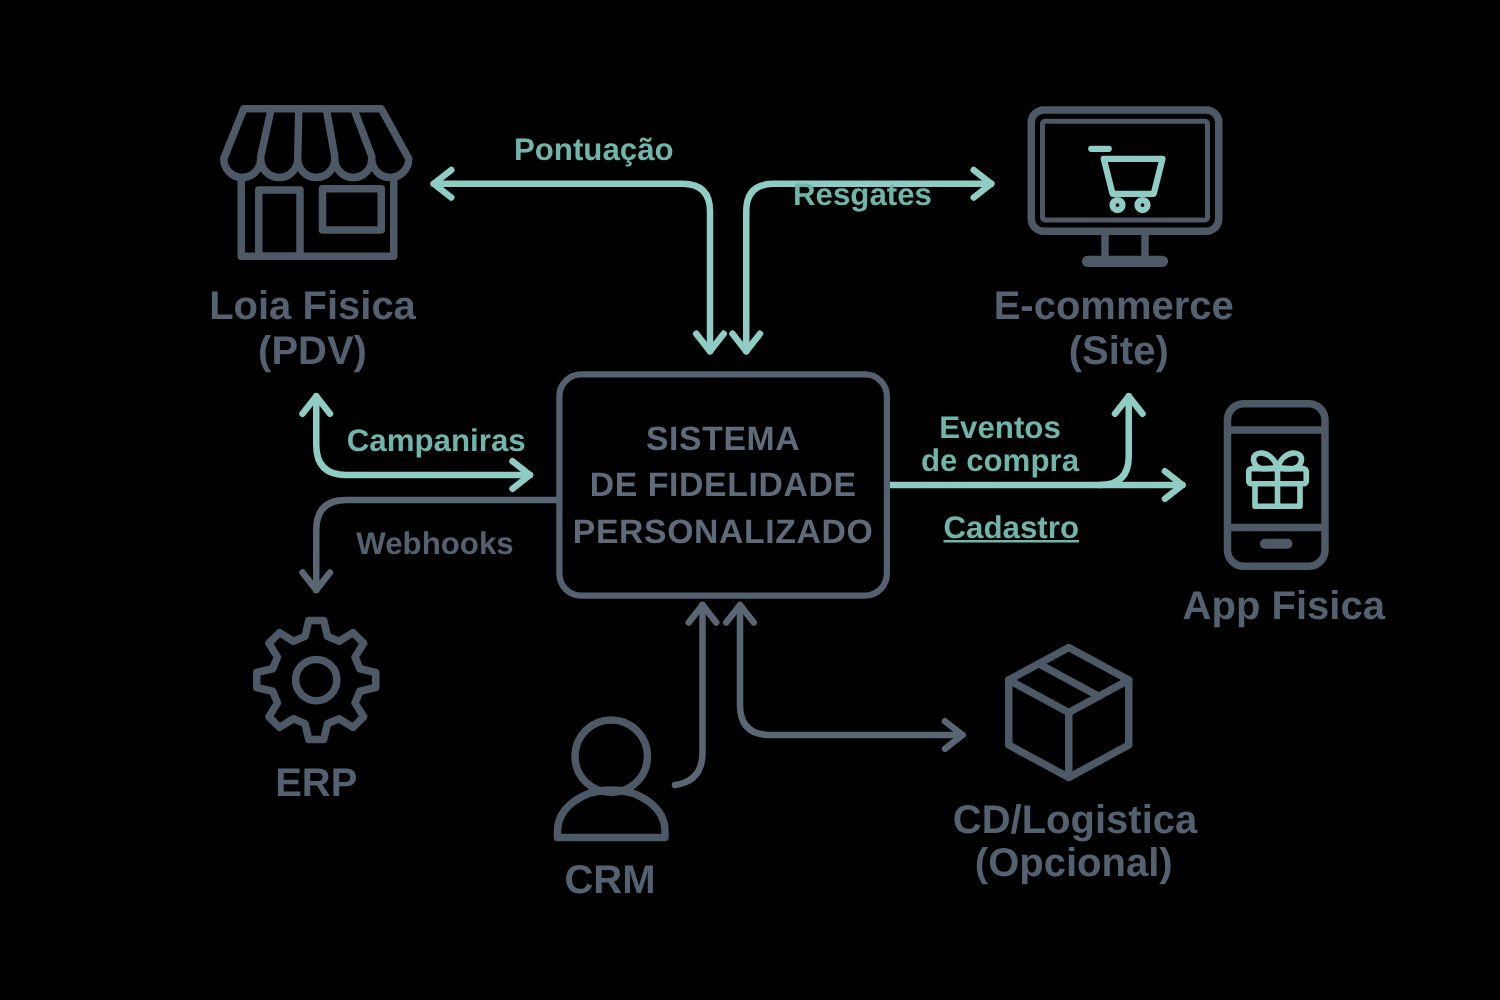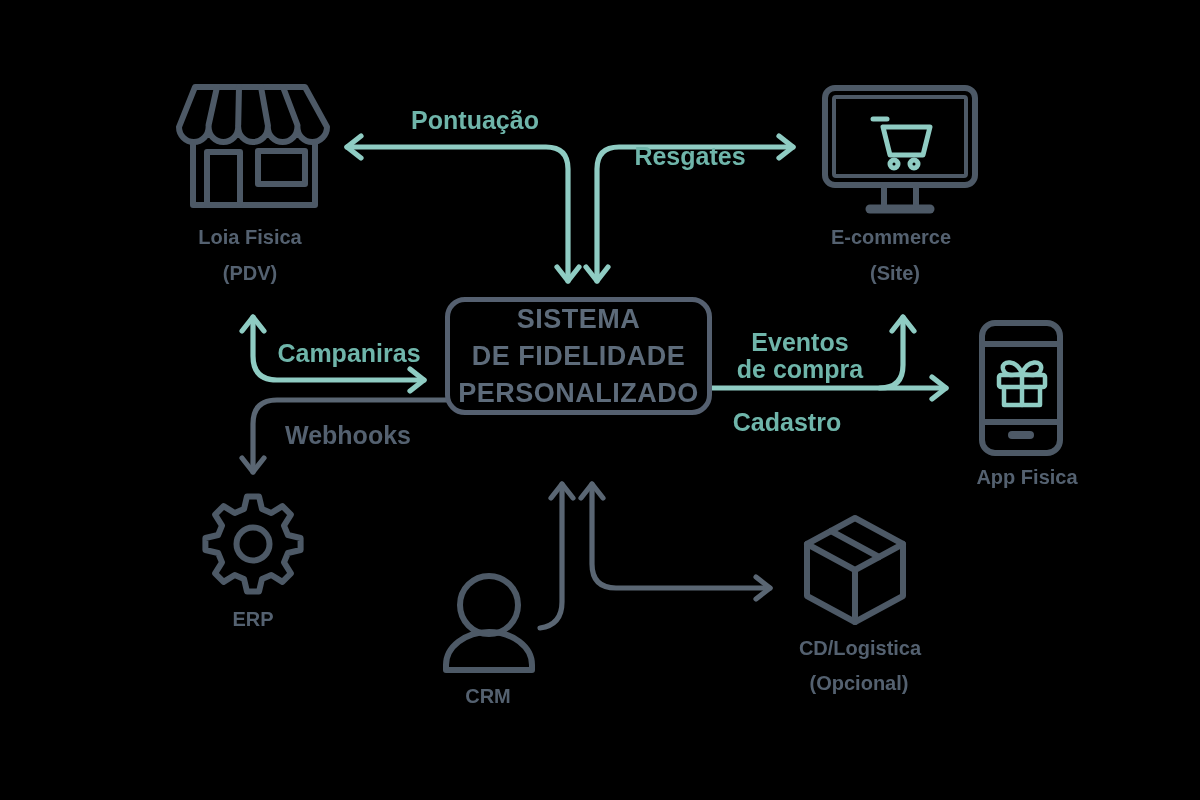--- a/index.html
+++ b/index.html
@@ -4,32 +4,32 @@
 <style>
   html,body{margin:0;padding:0;background:#000;}
   .stage{
     position:relative;width:1200px;height:800px;overflow:hidden;
     background:var(--bg,#000);
     font-family:"Liberation Sans",sans-serif;font-weight:bold;
   }
   .lbl{position:absolute;transform:translateX(-50%);white-space:nowrap;text-align:center;}
   .teal{color:var(--teal_label,#6FB5AA);}
   .gray{color:var(--gray_label,#546170);}
-  .s30{font-size:20px;}
+  .s30{font-size:32px;}
   .s25{font-size:25px;}
   .multiline{line-height:27px;}
   svg.layer{position:absolute;left:0;top:0;}
   .ln-teal{stroke:var(--teal_line,#8FCCC3);fill:none;stroke-width:5.2;stroke-linecap:round;stroke-linejoin:round;}
   .ln-gray{stroke:var(--gray_line,#5A6673);fill:none;stroke-width:5.2;stroke-linecap:round;stroke-linejoin:round;}
   .ic-gray{stroke:var(--icon_gray,#4D5966);fill:none;stroke-width:6;stroke-linecap:round;stroke-linejoin:round;}
   .ic-teal{stroke:var(--teal_line,#8FCCC3);fill:none;stroke-width:5;stroke-linecap:round;stroke-linejoin:round;}
   .ic-teal-thin{stroke:var(--teal_line,#8FCCC3);fill:none;stroke-width:4.5;stroke-linecap:round;stroke-linejoin:round;}
   .fill-gray{fill:var(--icon_gray,#4D5966);stroke:none;}
   .center-box{
-    position:absolute;left:445px;top:297px;width:267px;height:118px;
+    position:absolute;left:445px;top:297px;width:267px;height:182px;
     border:5px solid var(--box_border,#556070);border-radius:20px;box-sizing:border-box;
     display:flex;flex-direction:column;align-items:center;justify-content:center;
     color:var(--box_title,#5D6B7A);font-size:27px;line-height:37px;letter-spacing:.5px;
   }
 </style>
 </head>
 <body>
 
 <div class="stage">
 
@@ -143,21 +143,21 @@
   </div>
 
   <div class="lbl teal s25" style="left:475px;top:106px;">Pontuação</div>
   <div class="lbl teal s25" style="left:690px;top:106px;margin-top:36px;">Resgates</div>
   <div class="lbl teal s25" style="left:349px;top:339px;">Campaniras</div>
   <div class="lbl gray s25" style="left:348px;top:421px;">Webhooks</div>
   <div class="lbl teal s25 multiline" style="left:800px;top:329px;">
     <div>Eventos</div>
     <div>de compra</div>
   </div>
-  <div class="lbl teal s25" style="left:787px;top:408px;">Cadastro</div>
+  <div class="lbl teal s25" style="left:809px;top:408px;text-decoration:underline;">Cadastro</div>
 
   <div class="lbl gray s30" style="left:250px;top:226px;">Loia Fisica</div>
   <div class="lbl gray s30" style="left:250px;top:262px;">(PDV)</div>
 
   <div class="lbl gray s30" style="left:891px;top:226px;">E-commerce</div>
   <div class="lbl gray s30" style="left:895px;top:262px;">(Site)</div>
 
   <div class="lbl gray s30" style="left:1027px;top:466px;">App Fisica</div>
 
   <div class="lbl gray s30" style="left:253px;top:608px;">ERP</div>

